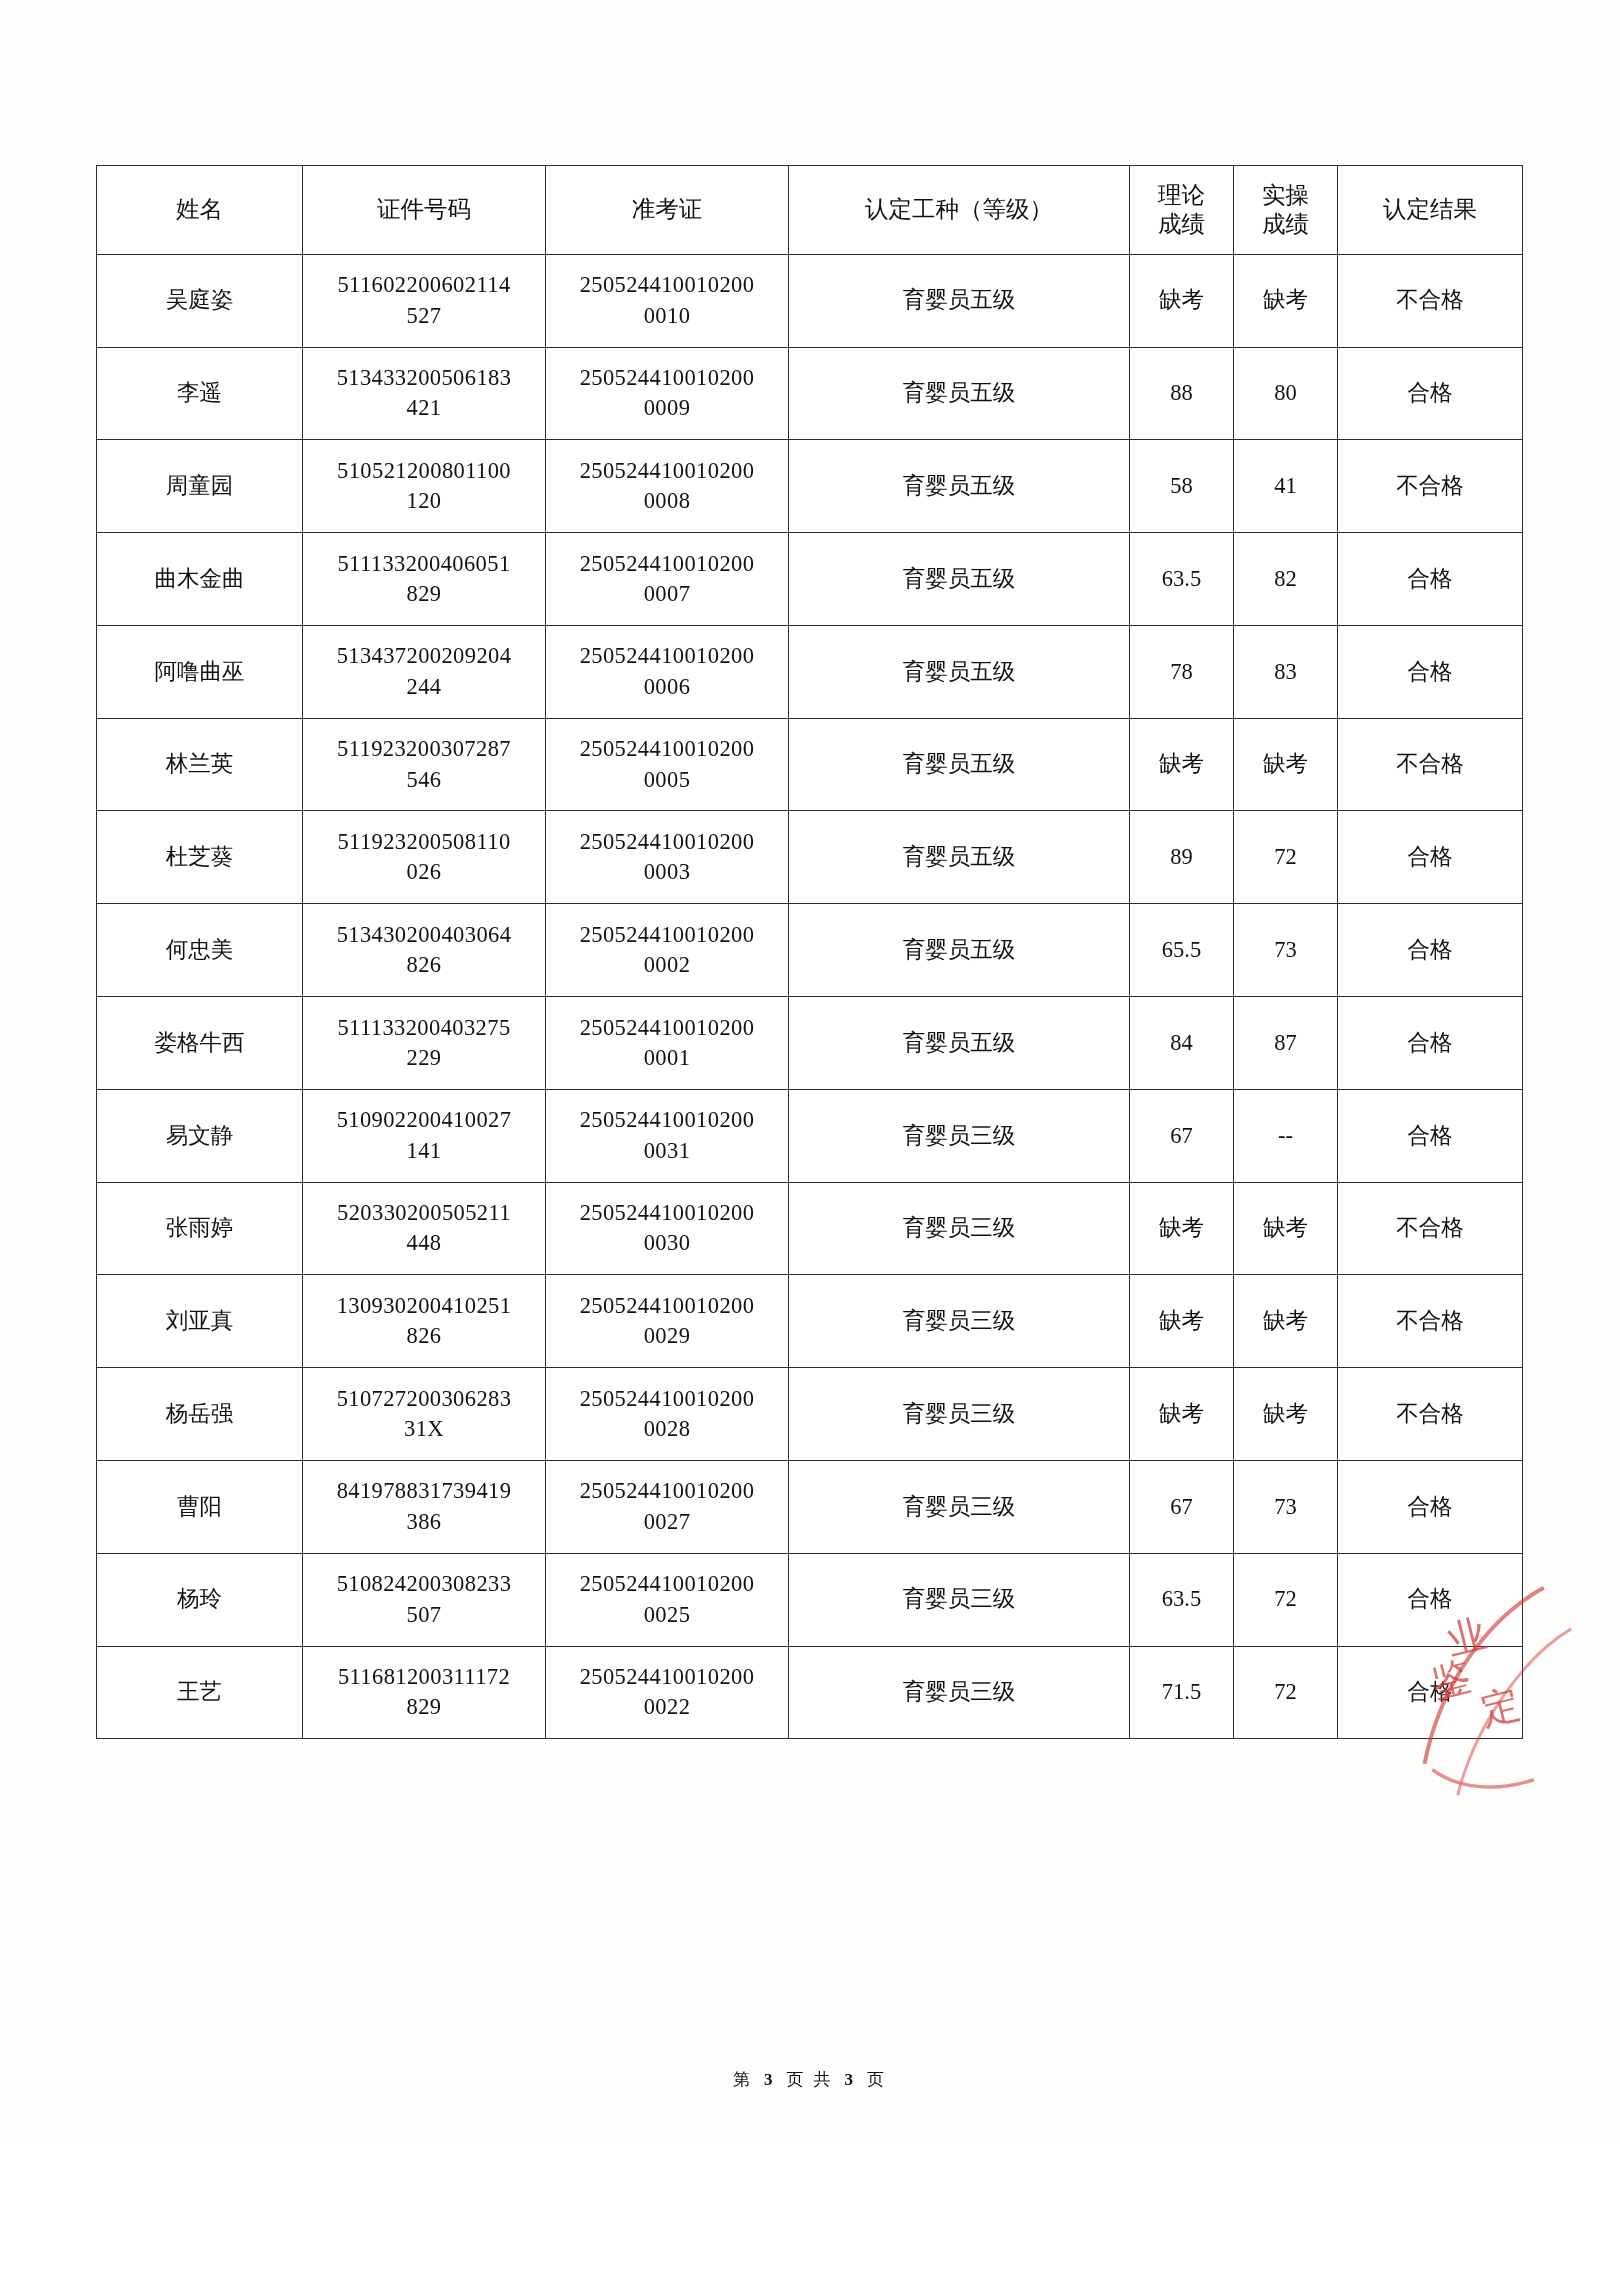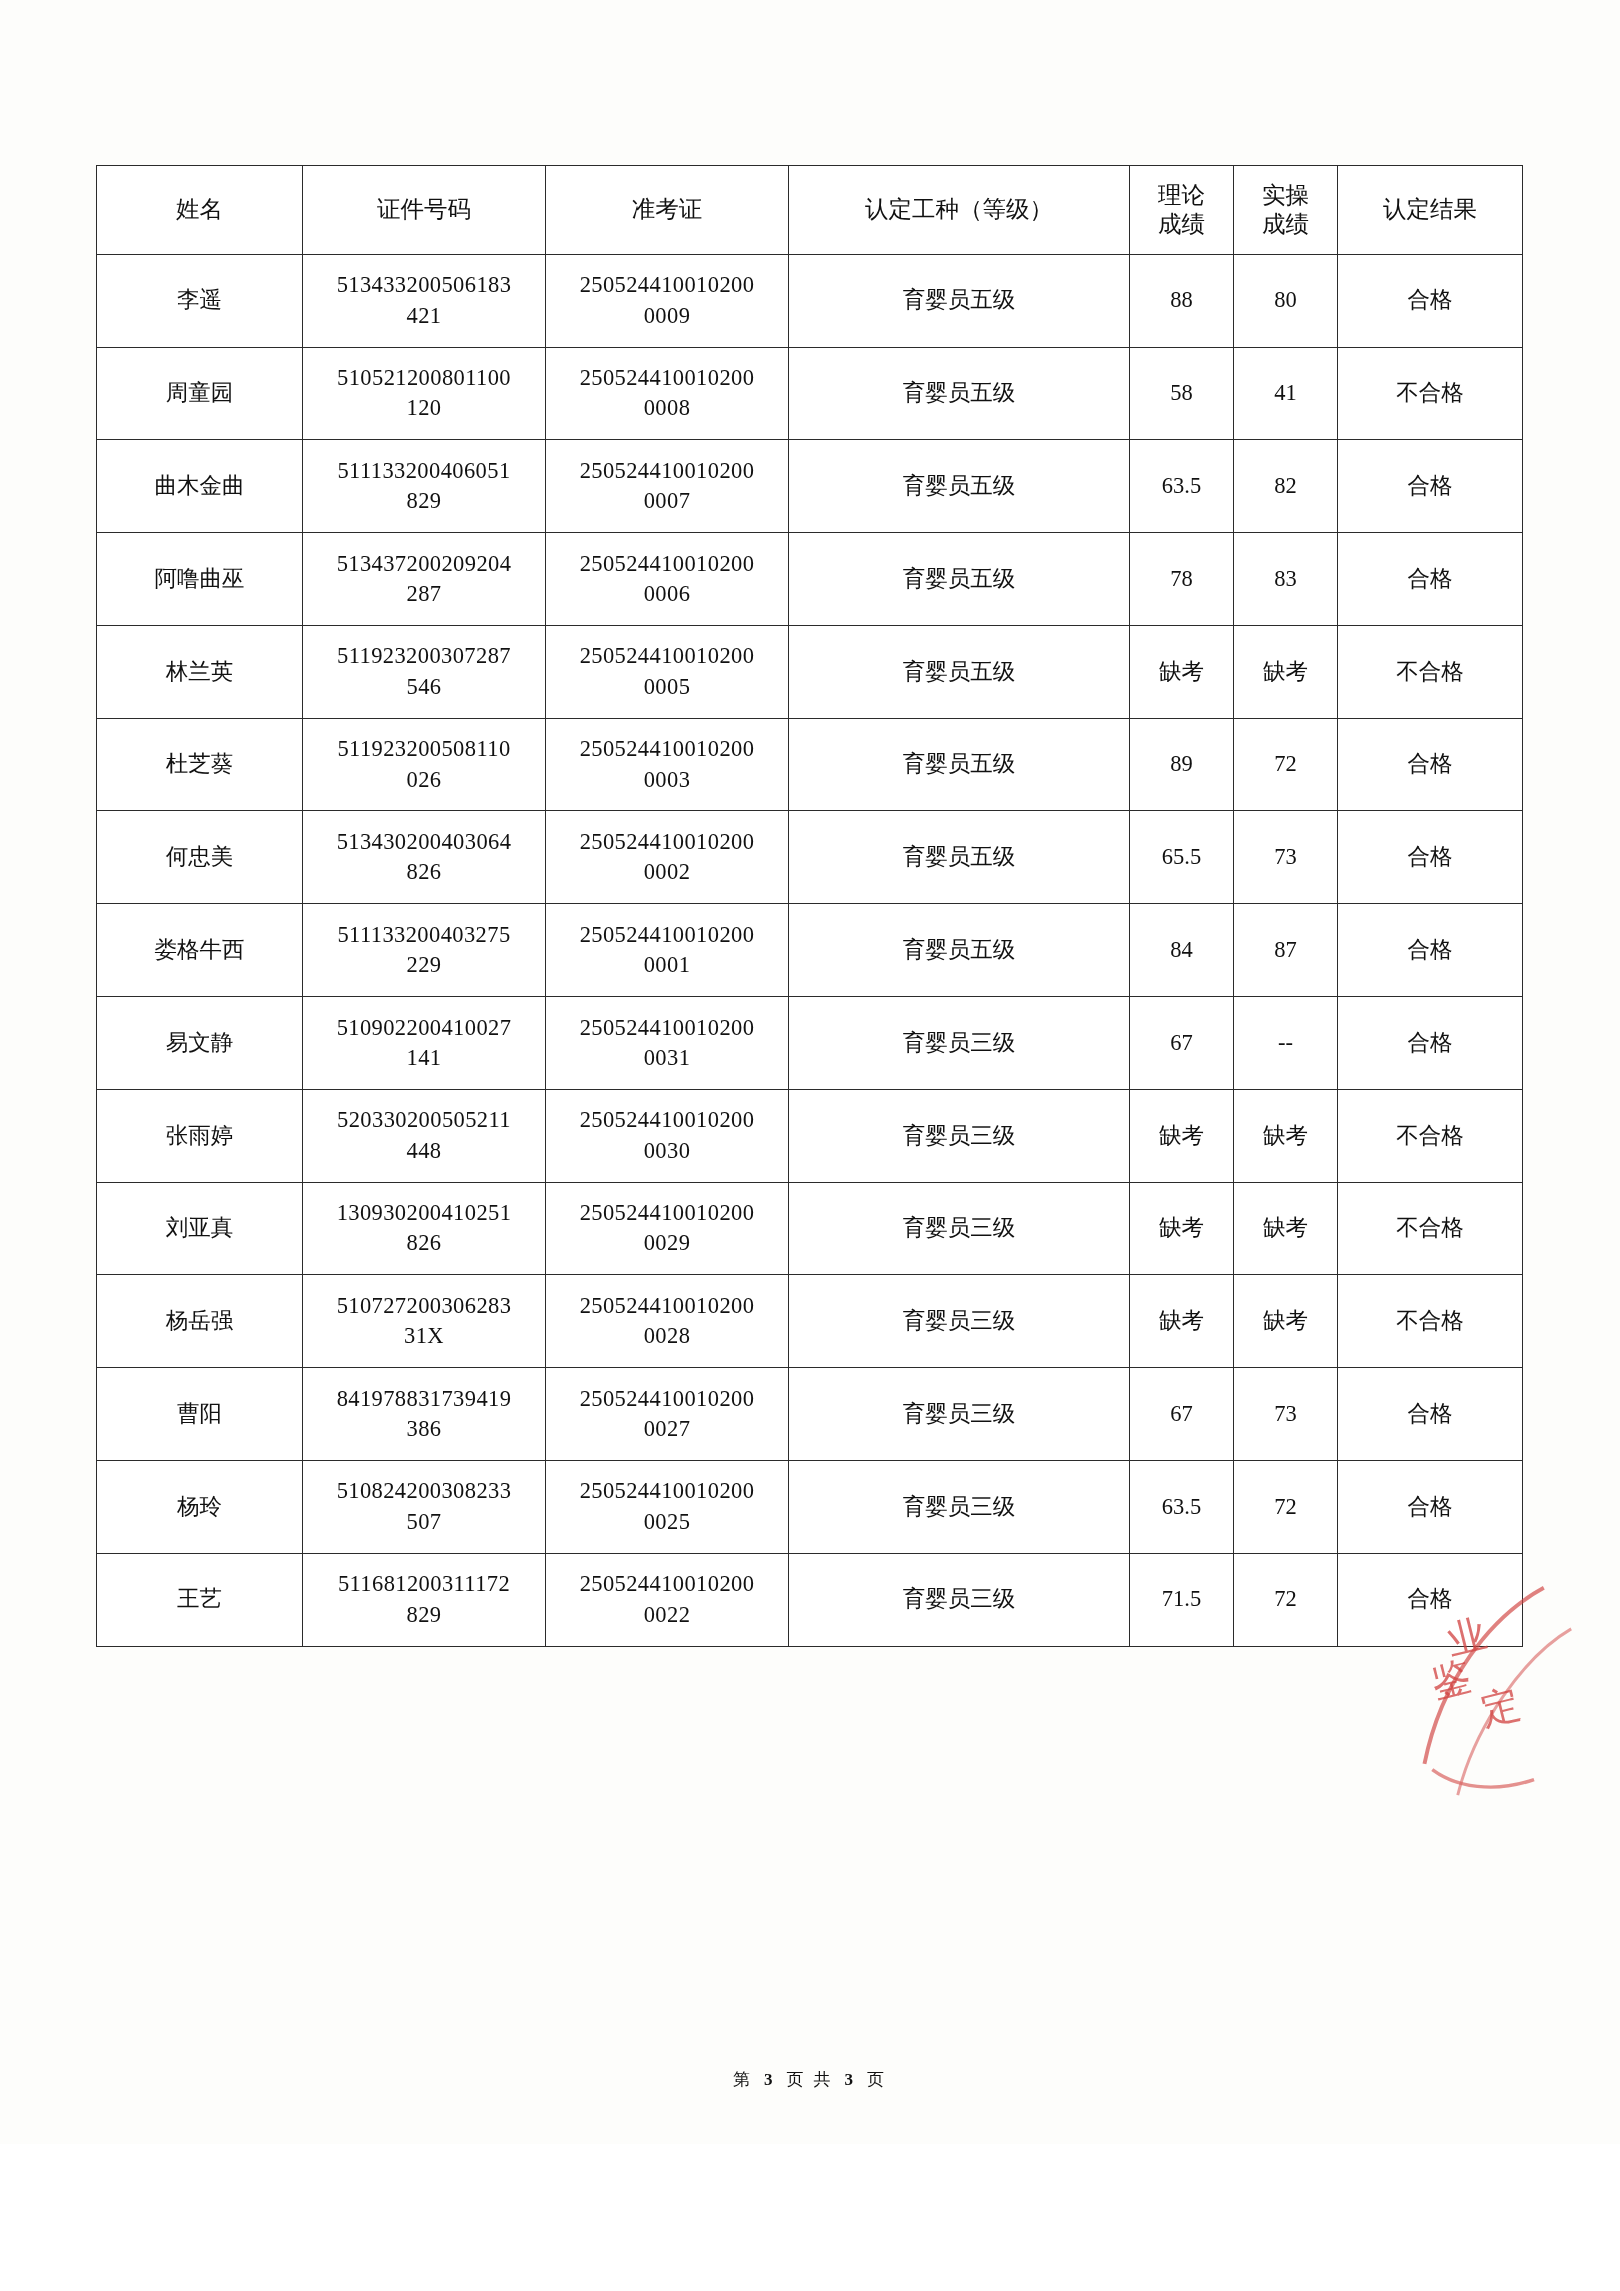--- a/index.html
+++ b/index.html
@@ -149,20 +149,35 @@
           </td>
           <td>
             <span class="hdr-stack">实操</span>
             <span class="hdr-stack">成绩</span>
           </td>
           <td>认定结果</td>
         </tr>
       </thead>
       <tbody id="tbody">
           <tr>
+            <td>吴庭姿</td>
+            <td class="id-cell">
+              <span class="two-line">511602200602114</span>
+              <span class="two-line">527</span>
+            </td>
+            <td class="ticket-cell">
+              <span class="two-line">250524410010200</span>
+              <span class="two-line">0010</span>
+            </td>
+            <td>育婴员五级</td>
+            <td>缺考</td>
+            <td>缺考</td>
+            <td>不合格</td>
+          </tr>
+          <tr>
             <td>李遥</td>
             <td class="id-cell">
               <span class="two-line">513433200506183</span>
               <span class="two-line">421</span>
             </td>
             <td class="ticket-cell">
               <span class="two-line">250524410010200</span>
               <span class="two-line">0009</span>
             </td>
             <td>育婴员五级</td>
@@ -197,21 +212,21 @@
             </td>
             <td>育婴员五级</td>
             <td>63.5</td>
             <td>82</td>
             <td>合格</td>
           </tr>
           <tr>
             <td>阿噜曲巫</td>
             <td class="id-cell">
               <span class="two-line">513437200209204</span>
-              <span class="two-line">287</span>
+              <span class="two-line">244</span>
             </td>
             <td class="ticket-cell">
               <span class="two-line">250524410010200</span>
               <span class="two-line">0006</span>
             </td>
             <td>育婴员五级</td>
             <td>78</td>
             <td>83</td>
             <td>合格</td>
           </tr>

